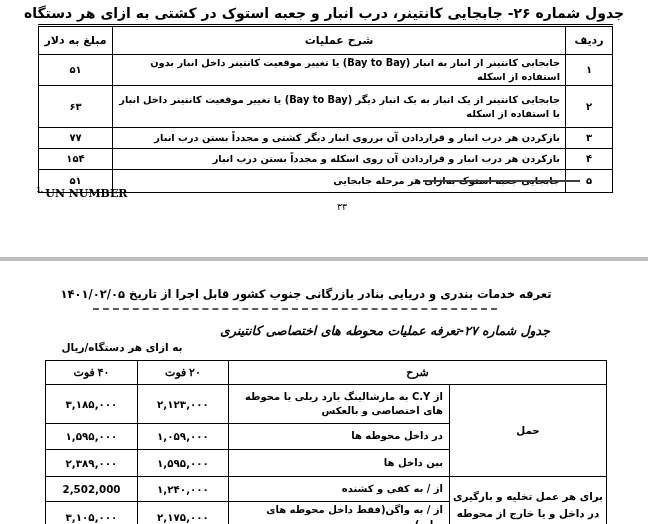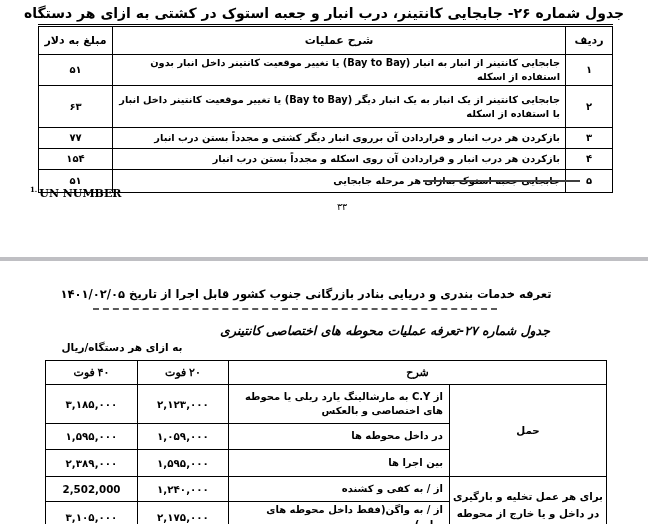--- a/index.html
+++ b/index.html
@@ -40,21 +40,21 @@
   .t27 tr.r3 td{height:24px;}
   .t27 tr.r4 td{height:22px;}
   .t27 tr.r5 td{height:23px;}
 
   
   .footnote-rule{left:423px;top:180px;width:157px;height:2px;}
   .page-separator{left:0;top:257px;width:648px;height:4px;}
   .dashed-divider{left:93px;top:308px;width:404px;height:0;border-top:2px dashed #5a5a5a;}
 
   
-  .footnote{left:30px;top:185px;direction:ltr;font-family:"DejaVu Serif",serif;
+  .footnote{left:36px;top:185px;direction:ltr;font-family:"DejaVu Serif",serif;
             font-size:11px;font-weight:bold;}
   .footnote .sup{font-size:7px;vertical-align:super;margin-right:2px;}
   .page-number{left:0;top:201px;width:628px;font-size:9.5px;direction:rtl;padding-left:28px;}
 </style>
 </head>
 <body>
 
 <div class="abs title26 ctr" lang="fa">جدول شماره ۲۶- جابجایی کانتینر، درب انبار و جعبه استوک در کشتی به ازای هر دستگاه</div>
 
 <table class="abs t26" lang="fa">
@@ -133,21 +133,21 @@
     <td class="desc">از C.Y به مارشالینگ یارد ریلی یا محوطه های اختصاصی و بالعکس</td>
     <td class="val">۲,۱۲۳,۰۰۰</td>
     <td class="val">۳,۱۸۵,۰۰۰</td>
   </tr>
   <tr class="r2">
     <td class="desc">در داخل محوطه ها</td>
     <td class="val">۱,۰۵۹,۰۰۰</td>
     <td class="val">۱,۵۹۵,۰۰۰</td>
   </tr>
   <tr class="r3">
-    <td class="desc">بین اجرا ها</td>
+    <td class="desc">بین داخل ها</td>
     <td class="val">۱,۵۹۵,۰۰۰</td>
     <td class="val">۲,۳۸۹,۰۰۰</td>
   </tr>
   <tr class="r4">
     <td class="cat" rowspan="2">برای هر عمل تخلیه و بارگیری در داخل و یا خارج از محوطه</td>
     <td class="desc">از / به کفی و کشنده</td>
     <td class="val">۱,۲۴۰,۰۰۰</td>
     <td class="val">2,502,000</td>
   </tr>
   <tr class="r5">

